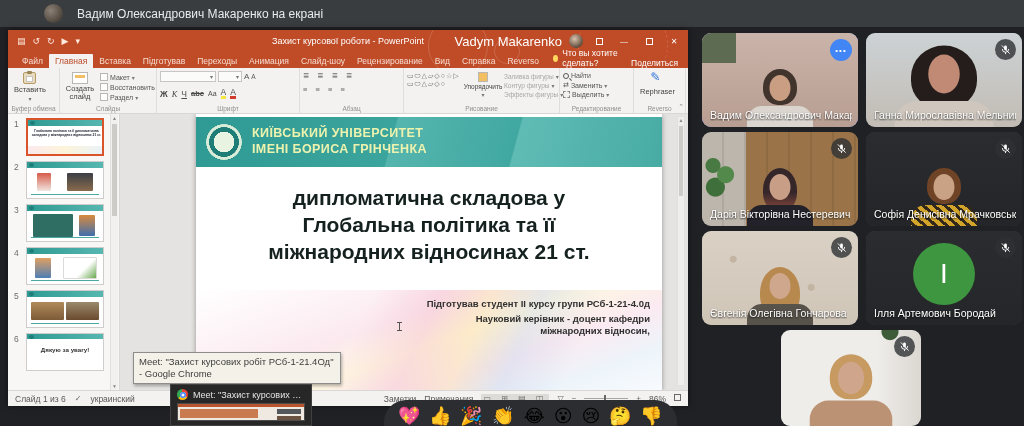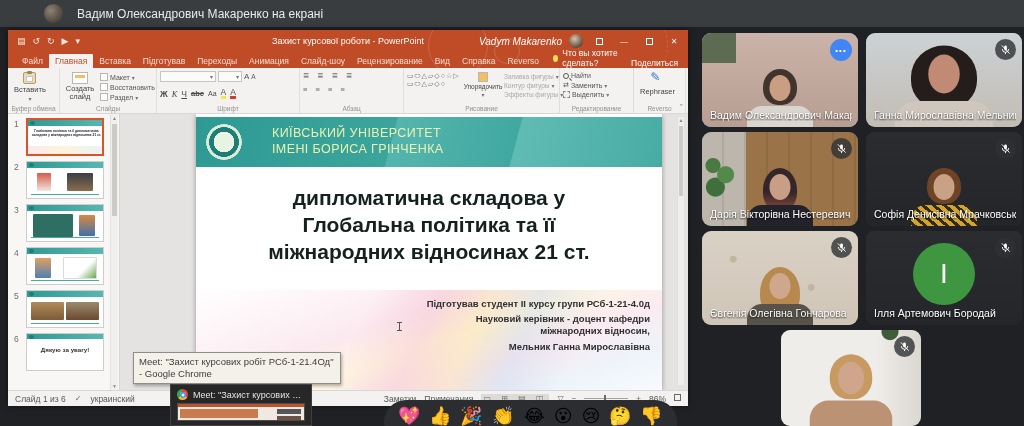--- a/index.html
+++ b/index.html
@@ -17,21 +17,21 @@
   .ring{position:absolute;border:1px solid rgba(255,255,255,.16);border-radius:50%;pointer-events:none;}
   .ring.r1{width:60px;height:60px;right:200px;top:-14px;}
   .ring.r2{width:26px;height:26px;right:168px;top:8px;}
   .ring.r3{width:90px;height:90px;right:20px;top:-30px;border-style:dashed;}
 
   .ppt-titlebar{height:22px;display:flex;align-items:center;color:#fff;position:relative;}
   .qat{display:flex;gap:7px;padding-left:9px;font-size:9px;color:#ffe9df;position:relative;z-index:2;}
   .qat span{line-height:22px;}
   .ppt-title{position:absolute;left:0;right:0;top:0;line-height:22px;text-align:center;font-size:9px;color:#fff;}
   .tb-right{margin-left:auto;display:flex;align-items:center;gap:7px;padding-right:5px;position:relative;z-index:2;}
-  .account-name{font-size:10px;color:#fff;font-style:italic;}
+  .account-name{font-size:13px;color:#fff;}
   .account-av{width:14px;height:14px;border-radius:50%;background:radial-gradient(circle at 40% 35%,#d9c2ad,#5a4636 75%);}
   .win-btn{width:18px;height:16px;display:flex;align-items:center;justify-content:center;font-size:8px;color:#fff;}
   .restore-glyph{width:7px;height:7px;border:1px solid #fff;}
 
   .ppt-tabs{height:16px;display:flex;align-items:flex-end;padding-left:8px;position:relative;}
   .tab{font-size:8.5px;color:#f6dcd1;padding:2px 6px 2px;white-space:nowrap;position:relative;z-index:2;}
   .tab.active{background:#f3f2f1;color:#bb4a26;border-radius:1px 1px 0 0;}
   .tellme{display:flex;align-items:center;gap:4px;margin-left:8px;font-size:8.5px;color:#fff;position:relative;z-index:2;}
   .bulb{width:7px;height:7px;border-radius:50%;background:#ffd95e;}
   .share-btn{margin-left:auto;font-size:8.5px;color:#fff;padding-right:10px;position:relative;z-index:2;}
@@ -85,21 +85,21 @@
   .th6-text{position:absolute;left:4px;top:12px;width:110px;font-size:10px;font-weight:bold;color:#333;text-align:center;transform:scale(.62);transform-origin:0 0;}
   .th-scroll{position:absolute;right:1px;top:0;bottom:0;width:8px;background:#f1f0ee;border-left:1px solid #e2e0de;font-size:5px;color:#8a8886;text-align:center;}
   .th-scroll .sthumb{position:absolute;left:1px;right:1px;top:10px;height:92px;background:#cdcbc8;}
   .th-scroll .up{position:absolute;top:1px;left:0;right:0;}
   .th-scroll .dn{position:absolute;bottom:1px;left:0;right:0;}
 
   .slide-area{flex:1;position:relative;}
   .slide{position:absolute;left:76px;top:0;width:466px;height:276px;background:#fff;box-shadow:0 1px 5px rgba(0,0,0,.35);overflow:hidden;}
   .band{position:absolute;left:0;top:3px;right:0;height:50px;background:linear-gradient(105deg,#2e9a93 0%,#3ba49d 42%,#54b5ae 42.3%,#41a8a1 68%,#5fbcb5 68.3%,#47aba4 100%);}
   .logo{position:absolute;left:10px;top:7px;width:36px;height:36px;border-radius:50%;background:radial-gradient(circle,#e9f3e2 0 40%,#1f7d78 41% 58%,#d9ecda 59% 70%,#1f7d78 71%);}
-  .uni{position:absolute;left:56px;top:8px;color:#edf3ae;font-weight:normal;font-size:12.5px;line-height:16px;letter-spacing:.4px;margin-left:20px;}
+  .uni{position:absolute;left:56px;top:8px;color:#edf3ae;font-weight:bold;font-size:12.5px;line-height:16px;letter-spacing:.4px;}
   .slide-title{position:absolute;left:24px;right:24px;top:70px;text-align:center;font-weight:bold;color:#15211f;font-size:21px;line-height:27px;}
   .pastel{position:absolute;left:0;right:0;bottom:0;height:100px;background:linear-gradient(160deg,#ffffff 0%,#fdf3f6 22%,#fbe9ef 38%,#fef6e1 52%,#fbeaf1 68%,#edf4fa 84%,#f8fbff 100%);}
   .pastel::before{content:"";position:absolute;inset:0;background:linear-gradient(115deg,transparent 35%,rgba(243,178,199,.35) 48%,rgba(249,219,160,.38) 58%,rgba(178,205,235,.3) 68%,transparent 80%);}
   .credits{position:absolute;right:12px;top:6px;text-align:right;font-size:9.5px;line-height:15px;font-weight:600;color:#303030;}
   .credits .wrapline{max-width:198px;margin-left:auto;line-height:12px;padding:2px 0;}
   .ibeam{position:absolute;left:203px;top:208px;width:1px;height:9px;background:#555;}
   .ibeam::before,.ibeam::after{content:"";position:absolute;left:-2px;width:5px;height:1px;background:#555;}
   .ibeam::after{bottom:0;}
   .sa-scroll{position:absolute;right:3px;top:2px;bottom:4px;width:8px;background:#efeeec;border:1px solid #e2e0de;font-size:5px;color:#8a8886;text-align:center;}
   .sa-scroll .sthumb{position:absolute;left:1px;right:1px;top:9px;height:70px;background:#cdcbc8;}
@@ -400,21 +400,20 @@
         </div>
         <div class="slide-title">
           <div>дипломатична складова у</div>
           <div>Глобальна політика та її</div>
           <div>міжнародних відносинах 21 ст.</div>
         </div>
         <div class="pastel">
           <div class="credits">
             <div>Підготував студент II курсу групи РСб-1-21-4.0д</div>
             <div class="wrapline">Науковий керівник - доцент кафедри міжнародних відносин,</div>
-            <div>Мельник Ганна Мирославівна</div>
           </div>
         </div>
         <div class="ibeam"></div>
       </div>
       <div class="sa-scroll">
         <span>▲</span>
         <span class="sthumb"></span>
       </div>
     </div>
   </div>

